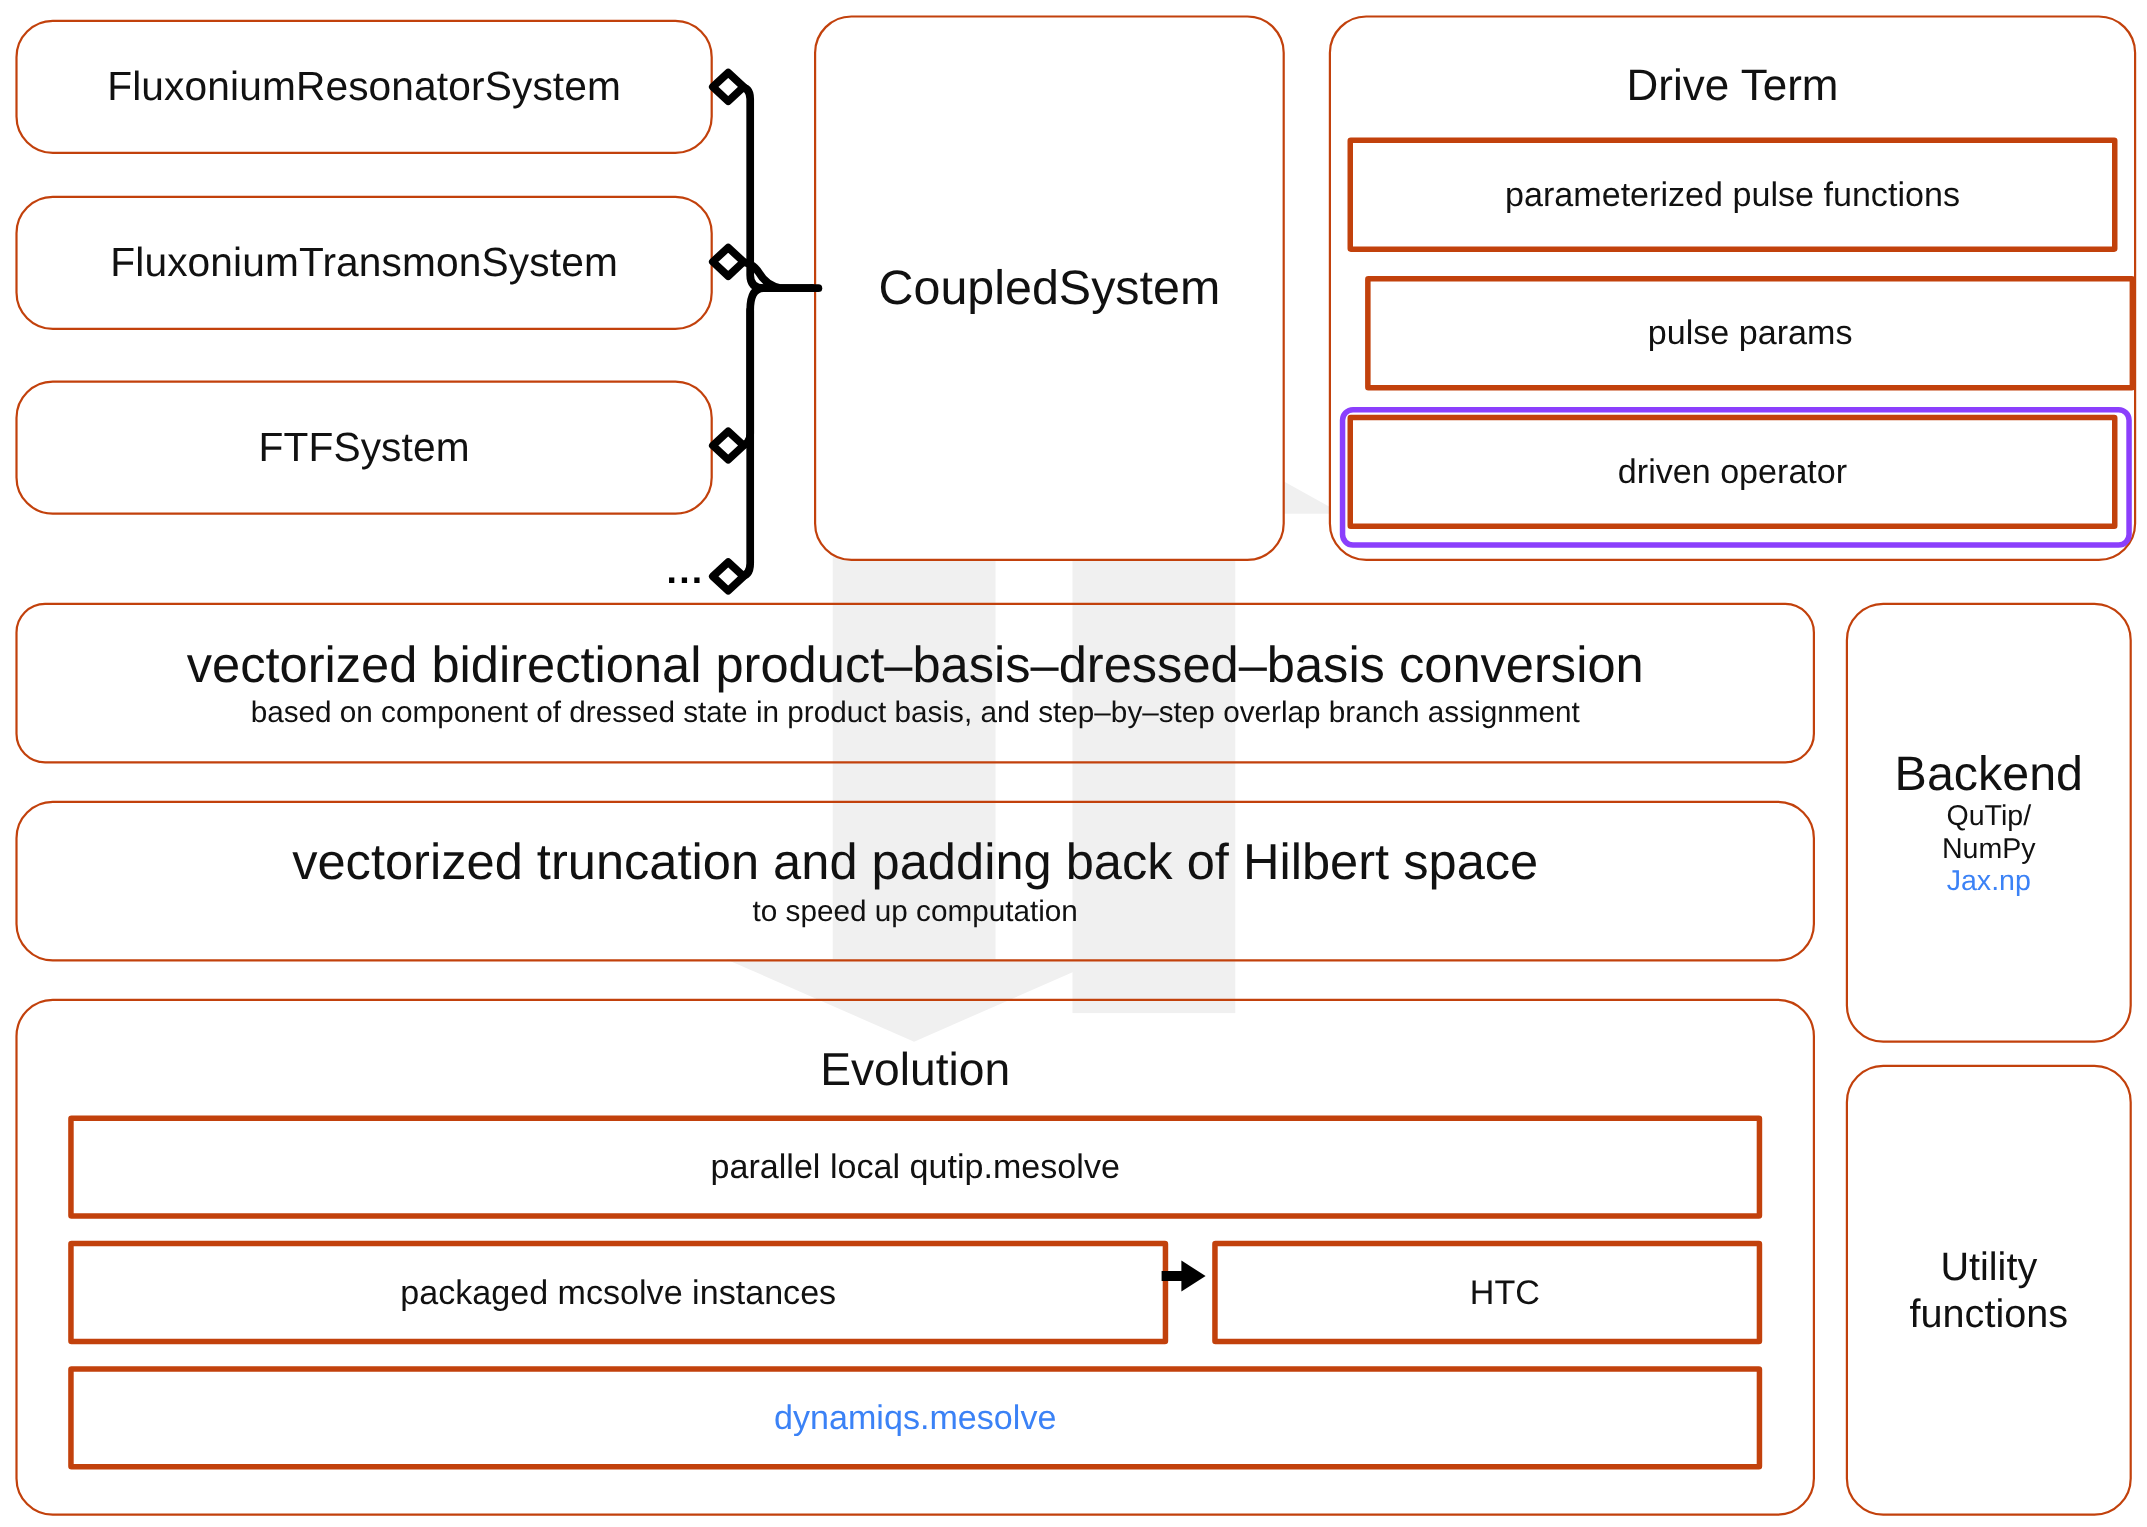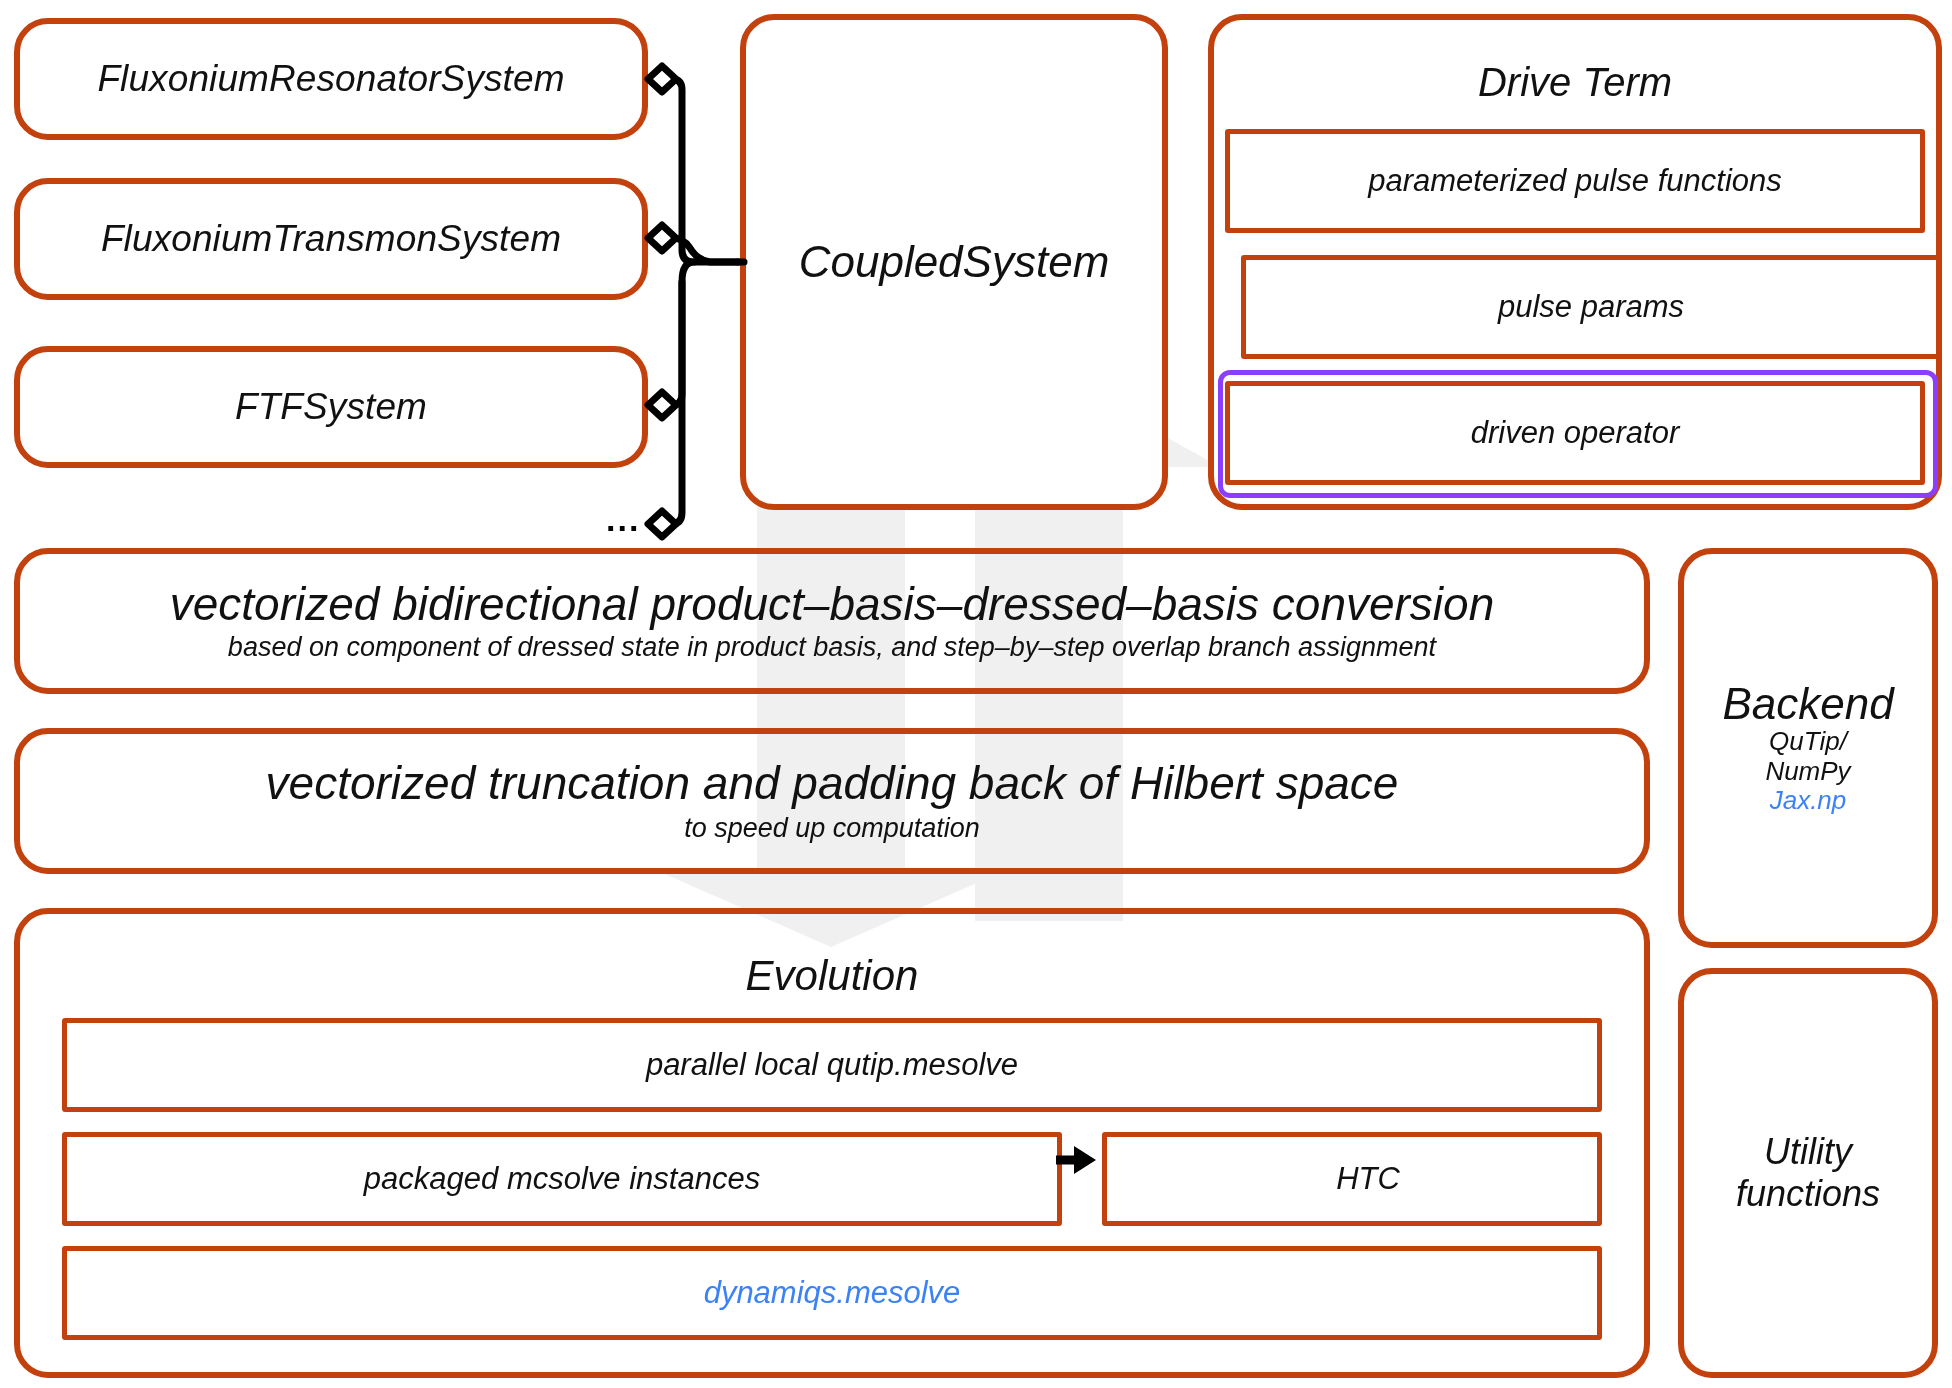--- a/index.html
+++ b/index.html
@@ -17,28 +17,27 @@
     height: 1388px;
     background: #ffffff;
     overflow: hidden;
   }
 
   
   .box {
     position: absolute;
     box-sizing: border-box;
     background: #ffffff;
-    border: 6px solid #c2410c;
+    border: 2px solid #c2410c;
     border-radius: 34px;
     display: flex;
     flex-direction: column;
     align-items: center;
     justify-content: center;
     text-align: center;
-    font-style: italic;
   }
   .box.inner {
     border-width: 5px;
     border-radius: 3px;
   }
 
   
   .wm {
     position: absolute;
     background: #f0f0f0;
@@ -169,21 +168,21 @@
       <span>pulse params</span>
     </div>
 
     <div class="box inner t-sub" style="position:relative; left:0; top:0; width:700px; height:104px;">
       <span>driven operator</span>
     </div>
   </div>
 
   <div class="highlight-ring" style="left:1218px; top:370px; width:720px; height:128px;"></div>
 
-  <div class="box" style="left:14px; top:548px; width:1636px; height:146px; z-index:2; background:transparent;">
+  <div class="box" style="left:14px; top:548px; width:1636px; height:146px; z-index:2; background:transparent;border-radius:27px;">
     <div class="t-big">vectorized bidirectional product–basis–dressed–basis conversion</div>
     <div class="t-small" style="margin-top:2px;">based on component of dressed state in product basis, and step–by–step overlap branch assignment</div>
   </div>
 
   <div class="box" style="left:14px; top:728px; width:1636px; height:146px; z-index:2; background:transparent;">
     <div class="t-big">vectorized truncation and padding back of Hilbert space</div>
     <div class="t-small" style="margin-top:4px;">to speed up computation</div>
   </div>
 
   <div class="box" style="left:14px; top:908px; width:1636px; height:470px;

